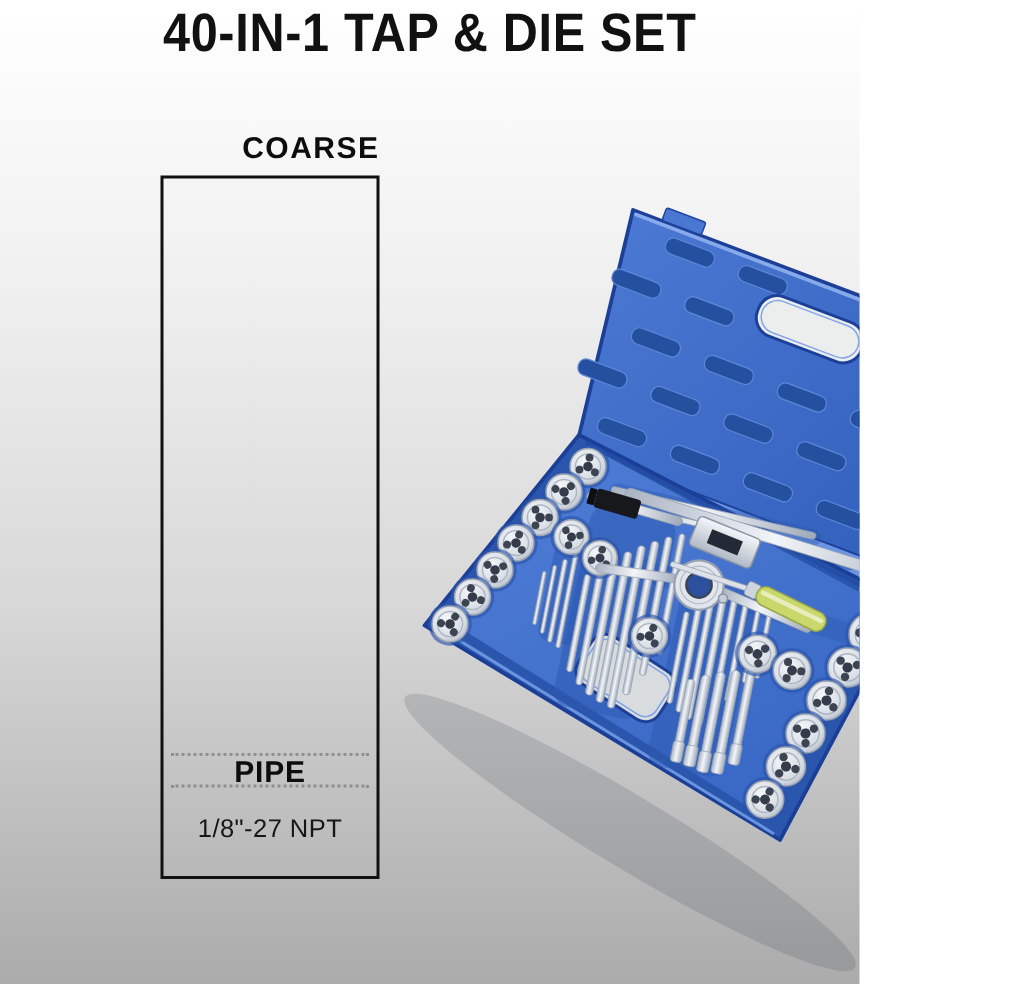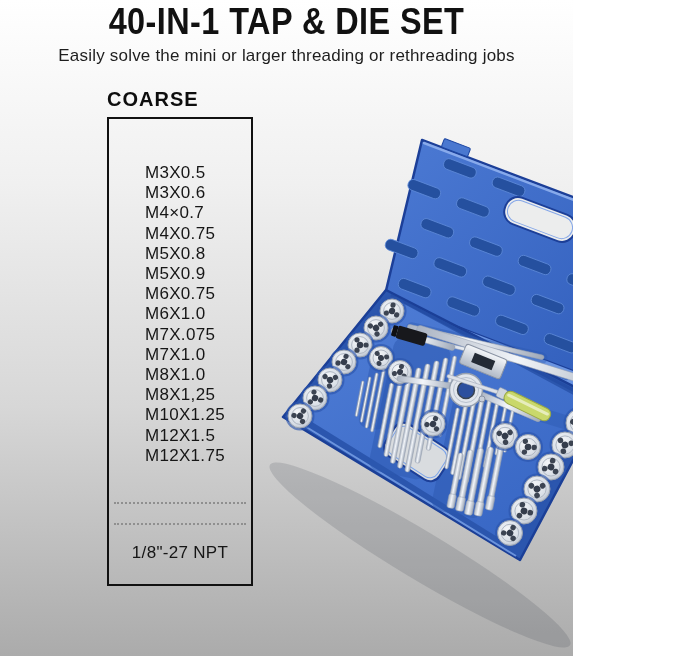--- a/index.html
+++ b/index.html
@@ -11,21 +11,21 @@
   .title{
     position:absolute;top:1px;left:0;right:0;margin:0;text-align:center;
     font-size:36px;font-weight:700;letter-spacing:.5px;transform:scaleX(.9);
     color:#111;
   }
   .subtitle{
     position:absolute;top:46px;left:0;right:0;margin:0;text-align:center;
     font-size:17px;color:#1e1e1e;letter-spacing:.2px;
   }
   .coarse-label{
-    position:absolute;top:88px;left:107px;width:146px;text-align:left;
+    position:absolute;top:88px;left:107px;width:146px;text-align:right;
     font-size:20px;font-weight:700;letter-spacing:1px;color:#0d0d0d;
   }
   .spec-box{
     position:absolute;left:107px;top:117px;width:146px;height:469px;
     border:2px solid var(--panel-border,#111);box-sizing:border-box;
   }
   .spec-list{
     position:absolute;top:44px;left:36px;margin:0;padding:0;list-style:none;
     font-size:17px;line-height:20.2px;letter-spacing:.3px;color:#161616;
   }
@@ -46,43 +46,26 @@
   .slot{fill:#25509f;stroke:#5d88d8;stroke-width:.8;}
   .strip-slot{fill:#3e6cc6;}
   .steel{fill:url(#steelG);stroke:#8b94a4;stroke-width:1;}
 </style>
 </head>
 <body>
 
 <div class="page">
 
   <h1 class="title">40-IN-1 TAP &amp; DIE SET</h1>
-  <p class="subtitle">Easily solve the mini or larger threading or rethreading jobs</p>
 
   <div class="coarse-label">COARSE</div>
 
   <section class="spec-box">
-    <ul class="spec-list">
-      <li>M3X0.5</li>
-      <li>M3X0.6</li>
-      <li>M4×0.7</li>
-      <li>M4X0.75</li>
-      <li>M5X0.8</li>
-      <li>M5X0.9</li>
-      <li>M6X0.75</li>
-      <li>M6X1.0</li>
-      <li>M7X.075</li>
-      <li>M7X1.0</li>
-      <li>M8X1.0</li>
-      <li>M8X1,25</li>
-      <li>M10X1.25</li>
-      <li>M12X1.5</li>
-      <li>M12X1.75</li>
-    </ul>
     <div class="dotted d1"></div>
+    <div class="pipe-label">PIPE</div>
     <div class="dotted d2"></div>
     <div class="pipe-item">1/8"-27 NPT</div>
   </section>
 
   <figure class="photo" aria-label="Open blue plastic storage case holding the 40-piece tap and die set: round dies along the edges, taps in the middle, tap wrench, die stock handle and screwdriver">
     <svg width="679" height="656" viewBox="0 0 679 656" xmlns="http://www.w3.org/2000/svg">
       <defs>
         <linearGradient id="lidG" x1="420" y1="141" x2="640" y2="390" gradientUnits="userSpaceOnUse">
           <stop offset="0" stop-color="#4a78d2"></stop>
             <stop offset="1" stop-color="#2f5cba"></stop>

